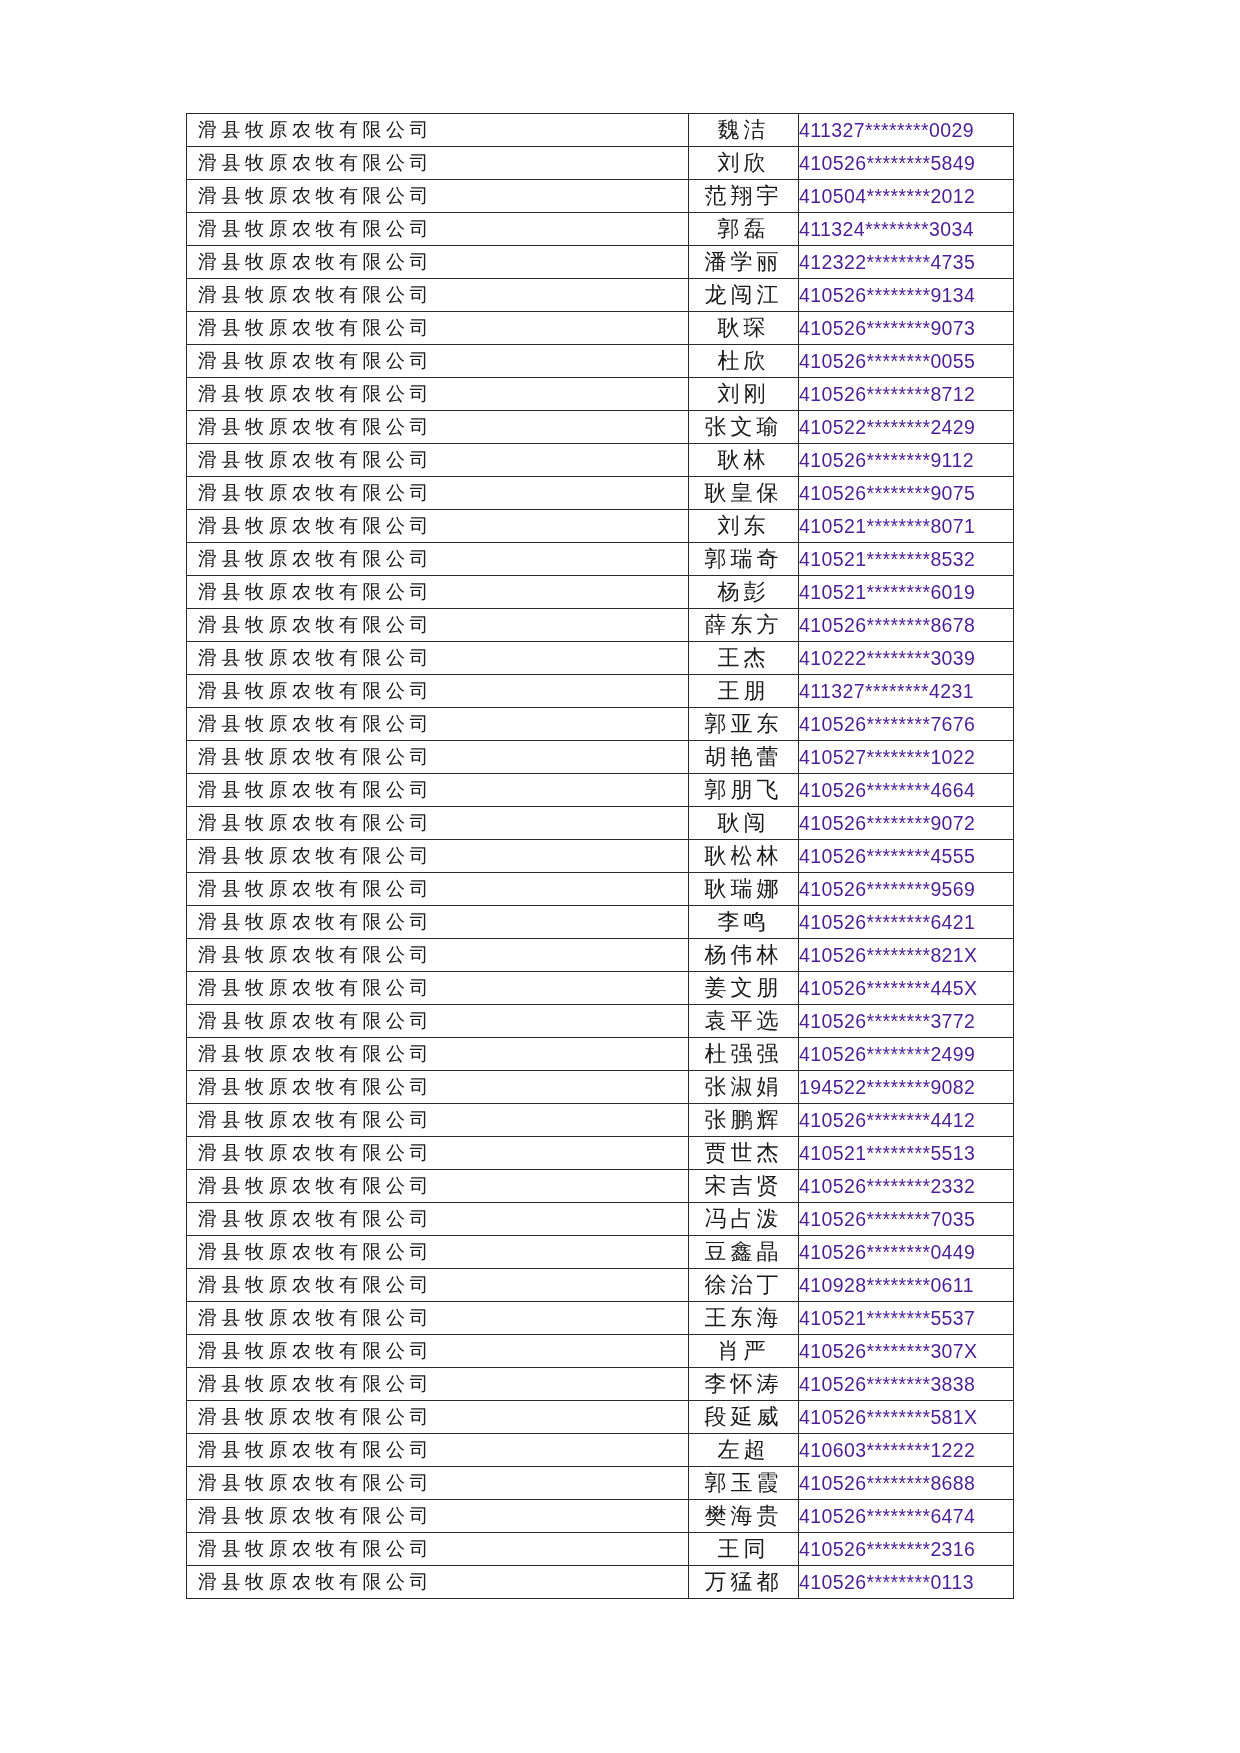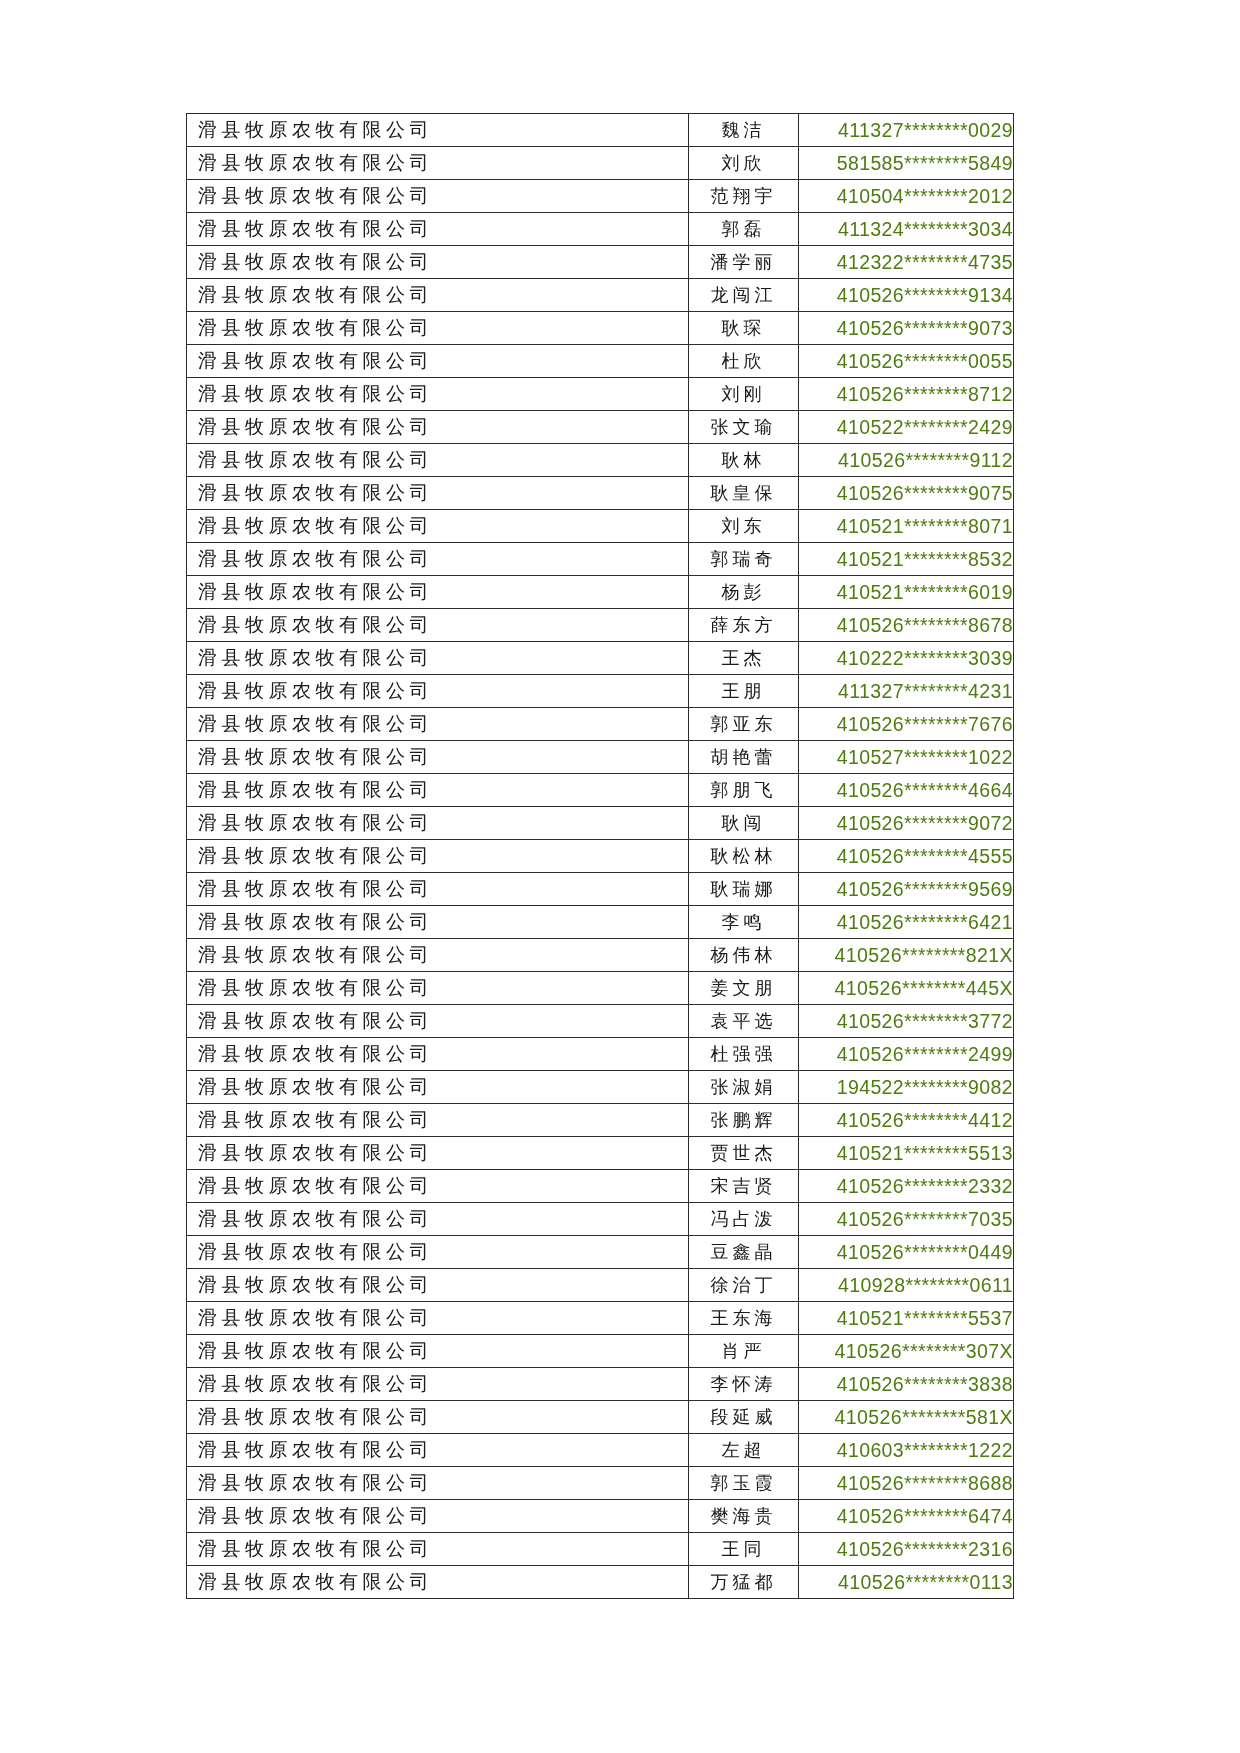--- a/index.html
+++ b/index.html
@@ -36,31 +36,31 @@
   td.cell-company {
     font-family: "Liberation Serif", serif;
     font-size: 19px;
     color: #1a1a1a;
     letter-spacing: 4.5px;
     text-align: left;
     padding-left: 11px;
   }
   td.cell-name {
     font-family: Liberation Sans, sans-serif;
-    font-size: 18px;
+    font-size: 22px;
     color: #1a1a1a;
     letter-spacing: 4px;
     text-align: center;
   }
   td.cell-id {
     font-family: "Liberation Sans", sans-serif;
     font-size: 19.5px;
-    color: #4d7c0f;
+    color: #4c1d95;
     letter-spacing: 0.4px;
-    text-align: right;
+    text-align: left;
   }
 </style>
 </head>
 <body>
 
 <div class="page">
   <table class="roster">
     <colgroup>
       <col class="c-company">
       <col class="c-name">
@@ -68,21 +68,21 @@
     </colgroup>
     <tbody id="roster-body">
         <tr>
           <td class="cell-company">滑县牧原农牧有限公司</td>
           <td class="cell-name">魏洁</td>
           <td class="cell-id">411327********0029</td>
         </tr>
         <tr>
           <td class="cell-company">滑县牧原农牧有限公司</td>
           <td class="cell-name">刘欣</td>
-          <td class="cell-id">581585********5849</td>
+          <td class="cell-id">410526********5849</td>
         </tr>
         <tr>
           <td class="cell-company">滑县牧原农牧有限公司</td>
           <td class="cell-name">范翔宇</td>
           <td class="cell-id">410504********2012</td>
         </tr>
         <tr>
           <td class="cell-company">滑县牧原农牧有限公司</td>
           <td class="cell-name">郭磊</td>
           <td class="cell-id">411324********3034</td>

